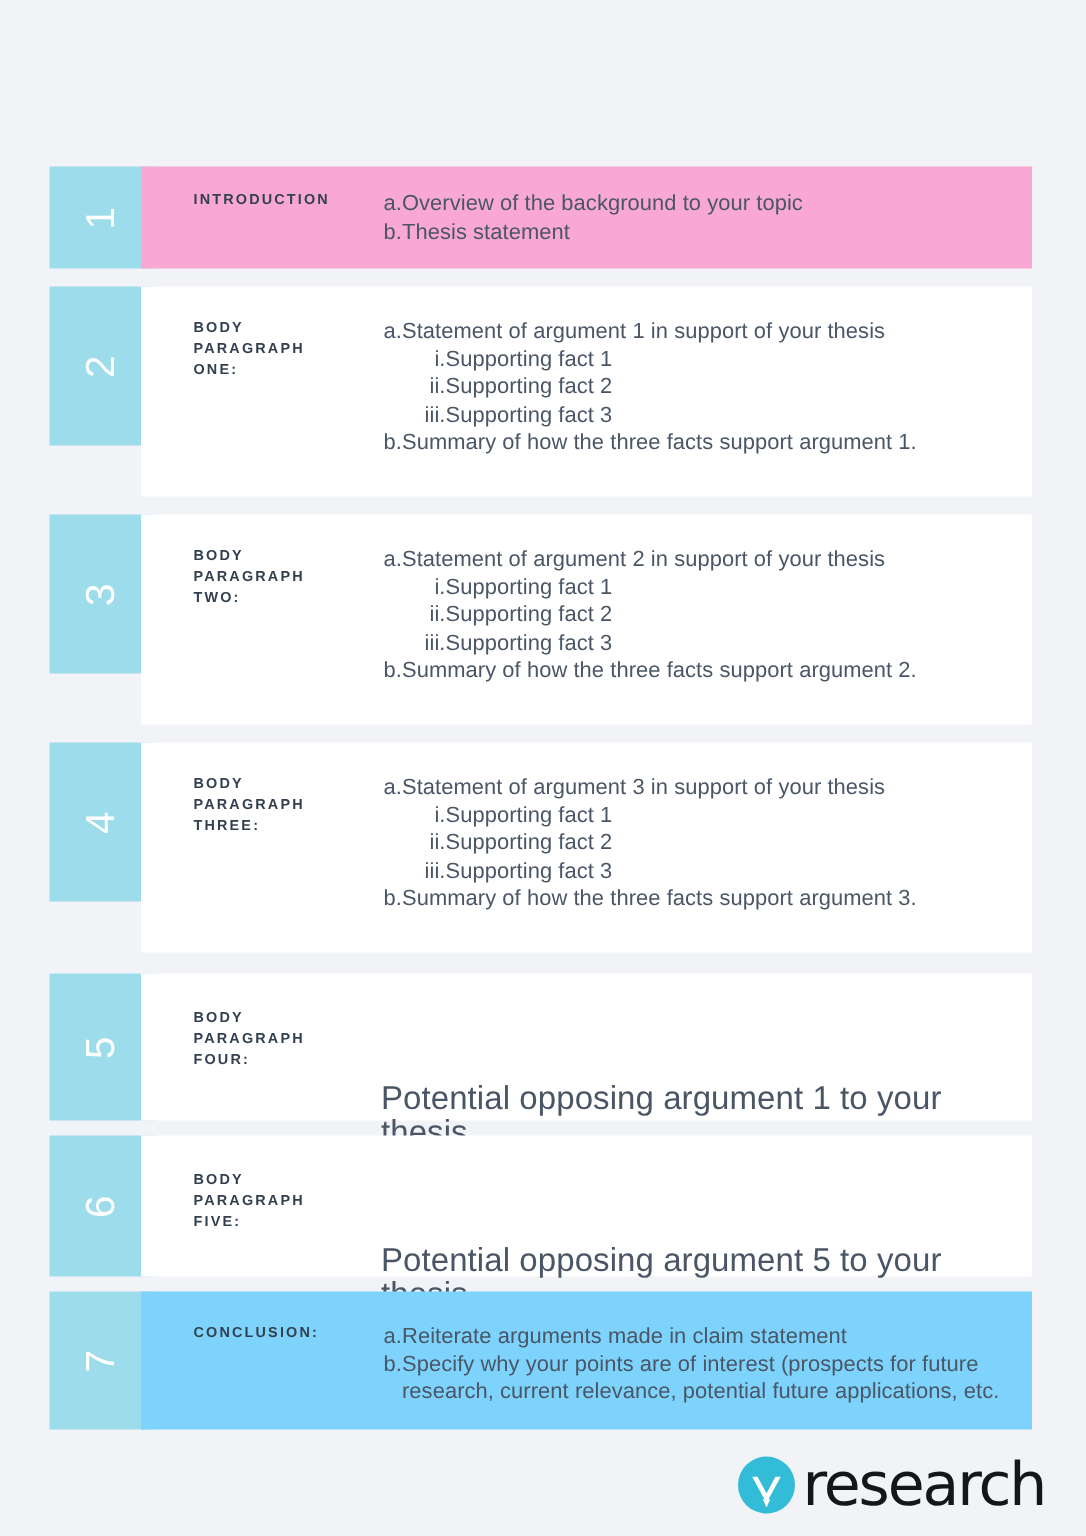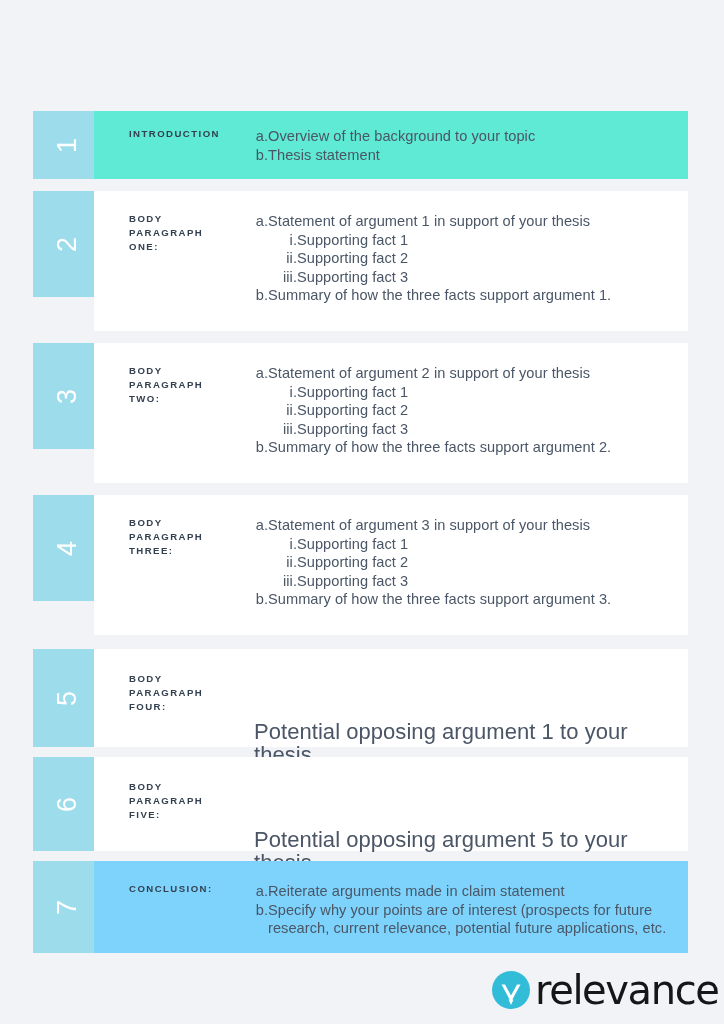--- a/index.html
+++ b/index.html
@@ -162,21 +162,21 @@
 <body>
 
 <div id="infographic">
 
 
   <div id="rows-container">
       <div class="row" style="top: 111px; height: 68px;">
         <div class="num-box" style="height: 68px; background: rgb(157, 220, 234);">
           <span class="num-text">1</span>
         </div>
-        <div class="card" style="height: 68px; background: #5eead4;">
+        <div class="card" style="height: 68px; background: #f9a8d4;">
           <div class="card-inner" style="padding-top: 16px;">
             <div class="label-col">
               <div class="label-text" style="color: rgb(51, 64, 79);">Introduction</div>
             </div>
             <div class="body-col">
               <div class="olist">
                 <div class="oitem" style="color: rgb(74, 86, 102);">
                   <span class="mk mk-a">a.</span>
                   <span class="tx">Overview of the background to your topic</span>
                 </div>
@@ -366,16 +366,16 @@
     </div>
 
   <div class="footer-logo">
     <div class="logo-mark">
       <svg width="44" height="44" viewBox="0 0 44 44" aria-hidden="true">
         <circle cx="22" cy="22" r="19" fill="#33bcd7"></circle>
         <path d="M12.5 16.5 L22 34 L31.5 16.5 L28 16.5 L22 27.5 L16 16.5 Z" fill="#ffffff"></path>
         <path d="M19.5 31.5 L24.5 31.5 L22 37 Z" fill="#ffffff"></path>
       </svg>
     </div>
-    <div class="logo-word">relevance</div>
+    <div class="logo-word">research</div>
   </div>
 
 </div>
 
 </body></html>

